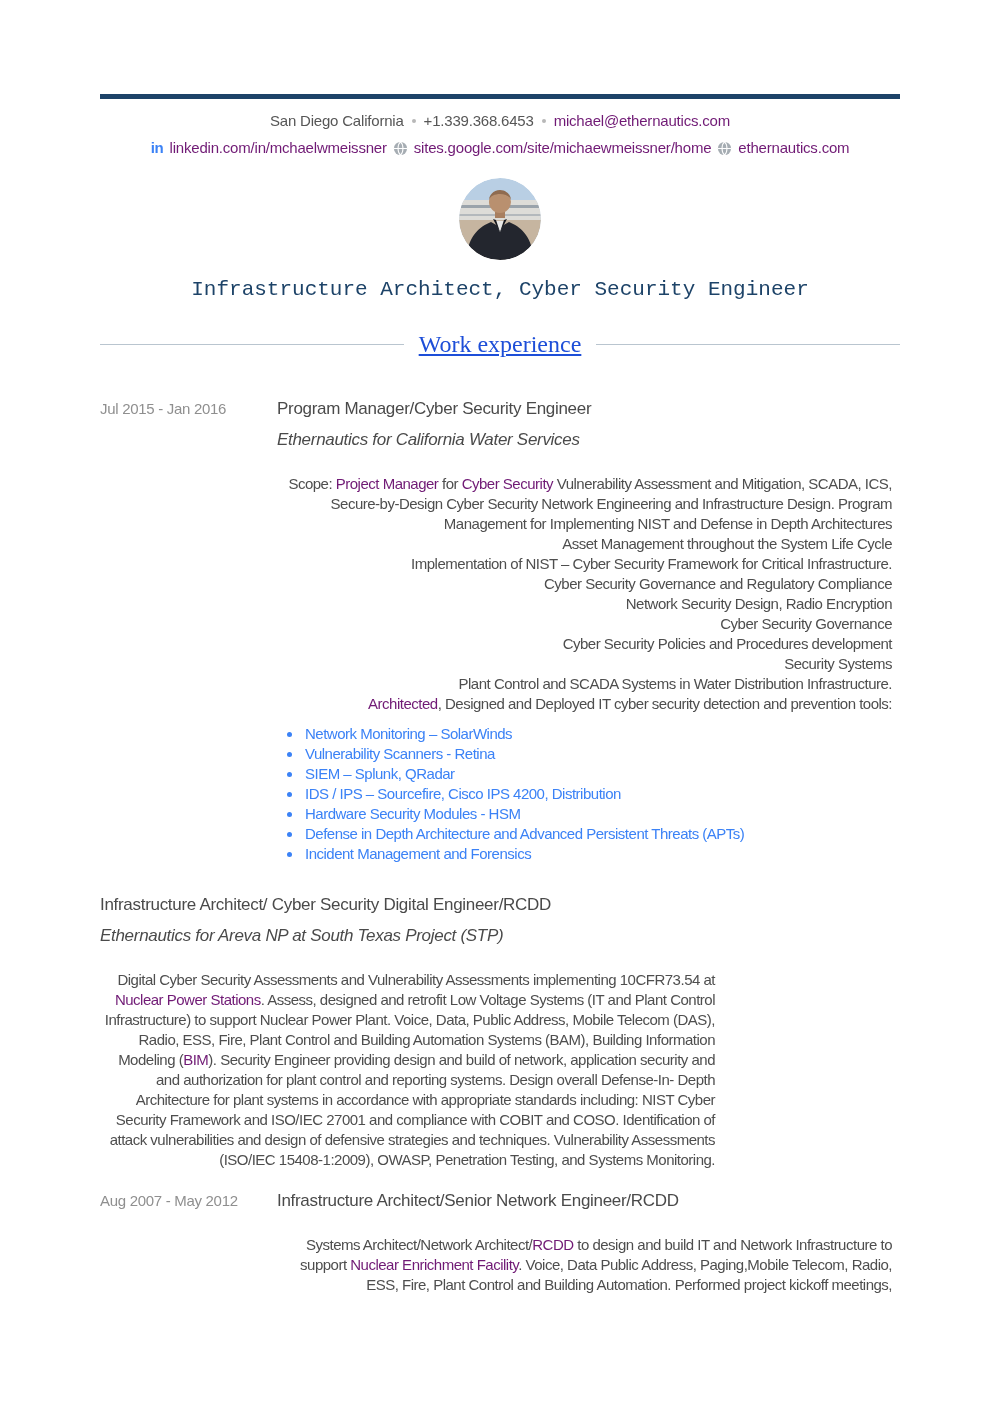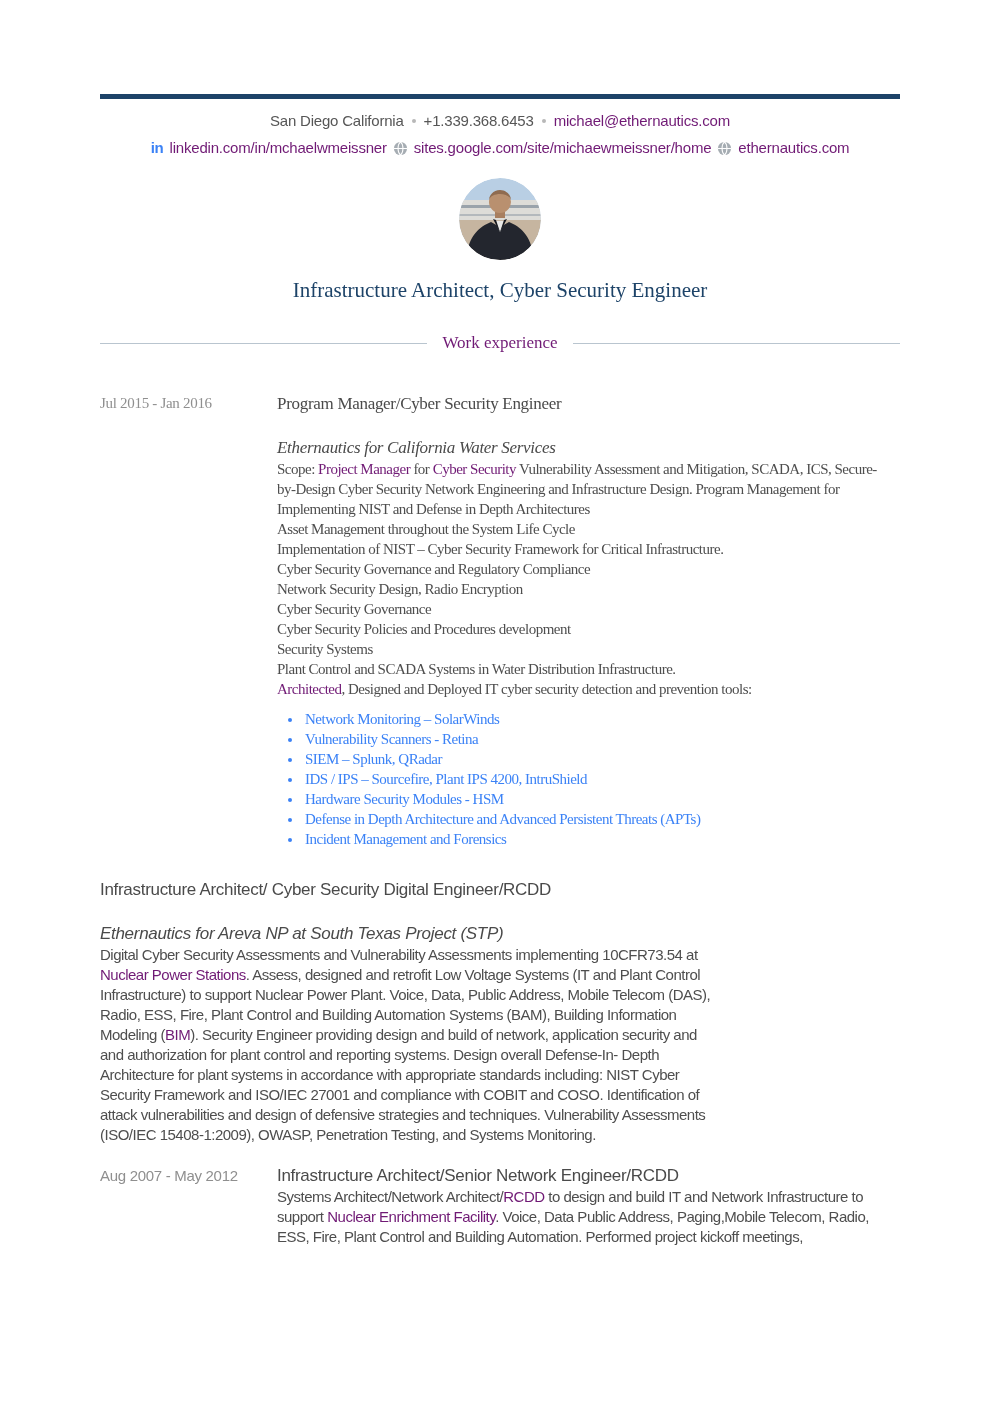--- a/index.html
+++ b/index.html
@@ -58,69 +58,71 @@
 
   .photo-wrap { margin-top: 22px; display: flex; justify-content: center; }
   .photo {
     width: 82px; height: 82px;
     border-radius: 50%;
     overflow: hidden;
     display: block;
   }
 
   .subtitle {
-    font-family: Liberation Serif, serif;
+    font-family: Liberation Mono, monospace;
     color: #1d4368;
     font-size: 21px;
     text-align: center;
     margin-top: 18px;
   }
 
   .section-header { display: flex; align-items: center; margin-top: 30px; }
   .section-header .line { flex: 1; height: 1px; background: #b9c5cf; }
   .section-title {
     font-family: "Liberation Serif", serif;
-    color: #701a75;
-    font-size: 17px;
+    color: #1d4ed8;
+    font-size: 24px;
     margin: 0 15px;
     white-space: nowrap;
+    text-decoration: underline;
   }
 
   .job { display: flex; margin-top: 20px; }
-  .job.first { margin-top: 40px; font-family: Liberation Serif, serif; }
+  .job.first { margin-top: 40px; }
   .job-dates {
     width: 177px; flex: none;
     color: #8f8f8f;
     font-size: 15px;
     letter-spacing: -0.3px;
     padding-top: 2px;
   }
   .job-main { flex: 1; max-width: 615px; }
   .job-title {
     font-size: 17px;
     color: #4a4a4a;
     letter-spacing: -0.3px;
     line-height: 22px;
   }
   .job-company {
     font-size: 17px;
     font-style: italic;
     color: #4a4a4a;
     letter-spacing: -0.3px;
-    margin-top: 22px;
+    margin-top: 9px;
     line-height: 22px;
   }
   .job-company.is-link { color: #76acdd; }
   .job-body {
     font-size: 15px;
     color: #4e4e4e;
     line-height: 20px;
     letter-spacing: -0.5px;
-    margin-top: 0;
+    margin-top: 23px;
     white-space: pre-line;
+    text-align: right;
   }
   ul.job-bullets {
     margin: 10px 0;
     padding-left: 26px;
     font-size: 15px;
     color: #3b82f6;
     line-height: 20px;
     letter-spacing: -0.5px;
   }
   ul.job-bullets li { padding-left: 2px; }
@@ -189,21 +191,21 @@
 Network Security Design, Radio Encryption
 Cyber Security Governance
 Cyber Security Policies and Procedures development
 Security Systems
 Plant Control and SCADA Systems in Water Distribution Infrastructure.
 </span><span class="link">Architected</span><span>, Designed and Deployed IT cyber security detection and prevention tools:</span></div>
       <ul class="job-bullets">
         <li>Network Monitoring – SolarWinds</li>
         <li>Vulnerability Scanners - Retina</li>
         <li>SIEM – Splunk, QRadar</li>
-        <li>IDS / IPS – Sourcefire, Plant IPS 4200, IntruShield</li>
+        <li>IDS / IPS – Sourcefire, Cisco IPS 4200, Distribution</li>
         <li>Hardware Security Modules - HSM</li>
         <li>Defense in Depth Architecture and Advanced Persistent Threats (APTs)</li>
         <li>Incident Management and Forensics</li>
       </ul>
     </div>
   </div>
 
   <div class="job">
     <div class="job-main">
       <div class="job-title">Infrastructure Architect/ Cyber Security Digital Engineer/RCDD</div>

